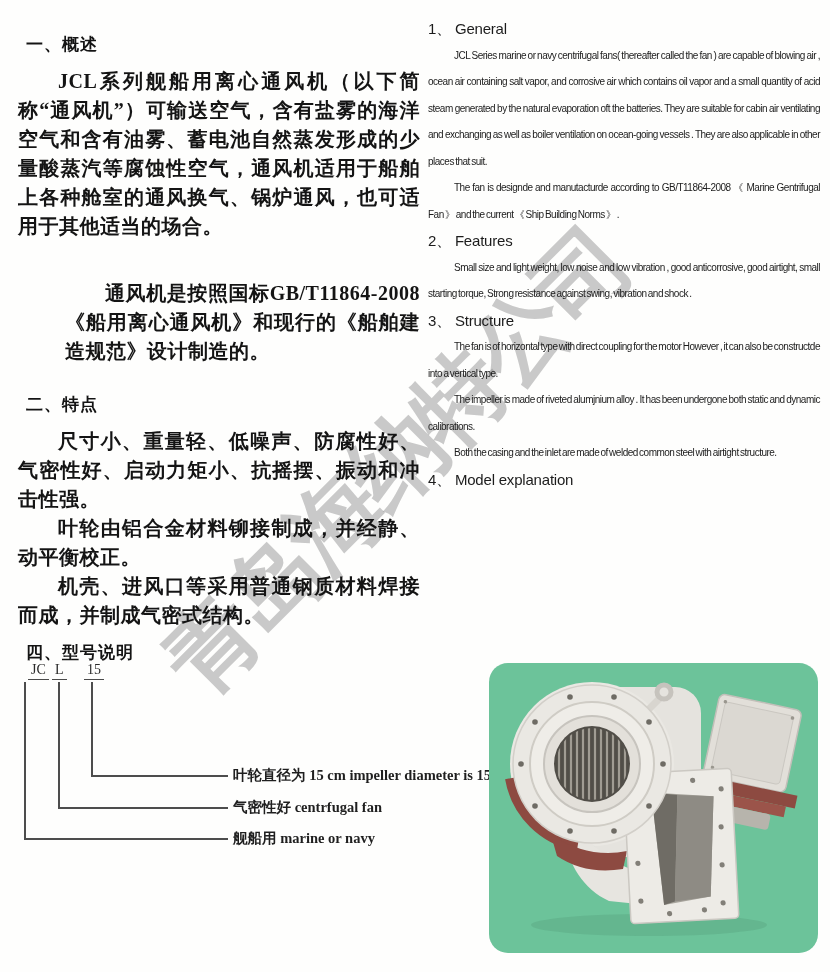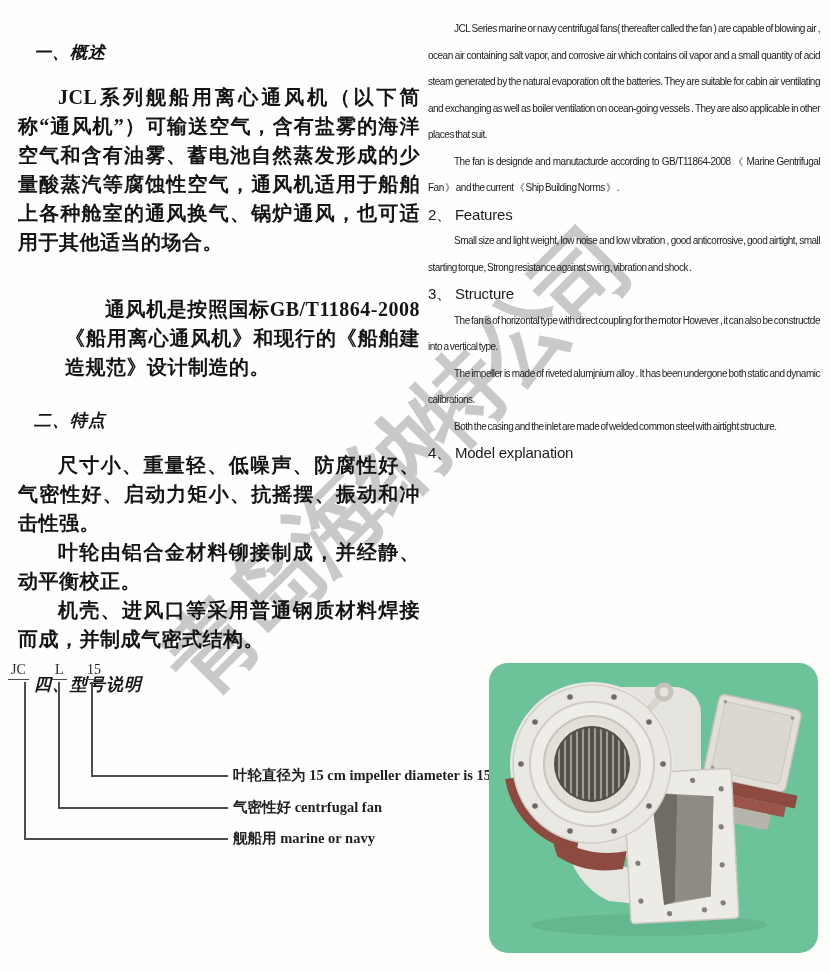--- a/index.html
+++ b/index.html
@@ -13,21 +13,21 @@
     font-family:"Liberation Serif",serif;font-weight:700;
     font-size:92px;letter-spacing:-5px;white-space:nowrap;text-align:center;
     color:rgba(138,138,138,0.45);transform:rotate(-45deg);
     pointer-events:none;user-select:none;
   }
   
   .col-left{position:absolute;left:18px;top:22px;width:402px;z-index:2;}
   .col-right{position:absolute;left:428px;top:16px;width:392px;z-index:2;}
   .cn-h{
     font-family:"Liberation Serif",serif;font-weight:700;font-size:17px;
-    line-height:29px;margin:16px;letter-spacing:1px;color:#141414;font-style:italic;
+    line-height:29px;margin:8px;letter-spacing:1px;color:#141414;
   }
   .cn-p{
     font-family:"Liberation Serif",serif;font-weight:700;font-size:20px;
     line-height:29px;margin:0;text-indent:2em;text-align:justify;
     letter-spacing:0.5px;color:#141414;
   }
   .mt38{margin-top:38px;margin-left:47px;} .mt24{margin-top:24px;} .mt30{margin-top:30px;}
   .en-h{
     font-size:15px;line-height:26.5px;margin:0;font-weight:400;color:#1c1c1c;
     letter-spacing:-0.2px;
@@ -64,32 +64,33 @@
     <p class="cn-p">JCL系列舰船用离心通风机（以下简称“通风机”）可输送空气，含有盐雾的海洋空气和含有油雾、蓄电池自然蒸发形成的少量酸蒸汽等腐蚀性空气，通风机适用于船舶上各种舱室的通风换气、锅炉通风，也可适用于其他适当的场合。</p>
     <p class="cn-p mt38">通风机是按照国标GB/T11864-2008《船用离心通风机》和现行的《船舶建造规范》设计制造的。</p>
     <h2 class="cn-h mt24">二、特点</h2>
     <p class="cn-p">尺寸小、重量轻、低噪声、防腐性好、气密性好、启动力矩小、抗摇摆、振动和冲击性强。</p>
     <p class="cn-p">叶轮由铝合金材料铆接制成，并经静、动平衡校正。</p>
     <p class="cn-p">机壳、进风口等采用普通钢质材料焊接而成，并制成气密式结构。</p>
     <h2 class="cn-h">四、型号说明</h2>
   </div>
 
   <div class="col-right">
+    <h2 class="en-h">1、 General</h2>
     <p class="en-p">JCL Series marine or navy centrifugal fans( thereafter called the fan ) are capable of blowing air ,  ocean  air  containing salt vapor, and  corrosive  air which contains oil vapor and a small quantity of acid steam generated by the natural evaporation oft the batteries. They are suitable for cabin air ventilating and exchanging as well as boiler ventilation on ocean-going vessels . They are also applicable in other places that suit.</p>
     <p class="en-p">The  fan  is  designde and manutacturde according to GB/T11864-2008 《 Marine Gentrifugal Fan 》 and the current 《 Ship Building Norms 》 .</p>
     <h2 class="en-h">2、 Features</h2>
     <p class="en-p">Small size and light weight, low noise and low vibration , good anticorrosive,  good airtight,  small starting torque,  Strong resistance against swing, vibration and shock .</p>
     <h2 class="en-h">3、 Structure</h2>
     <p class="en-p">The fan is of horizontal type with direct coupling for the motor However , it can also be constructde into a vertical type.</p>
     <p class="en-p">The impeller is made of riveted alumjnium alloy . It has been undergone both static and dynamic calibrations.</p>
     <p class="en-p">Both the casing and the inlet are made of welded common steel with airtight structure.</p>
     <h2 class="en-h">4、 Model explanation</h2>
   </div>
 
-  <span class="diag-code" style="left:8px;top:662px;">JC</span>
+  <span class="diag-code" style="left:28px;top:662px;">JC</span>
   <span class="diag-code" style="left:52px;top:662px;">L</span>
   <span class="diag-code" style="left:84px;top:662px;">15</span>
 
   <div class="diag-vline" style="left:24px;top:682px;height:157px;"></div>
   <div class="diag-vline" style="left:58px;top:682px;height:126px;"></div>
   <div class="diag-vline" style="left:91px;top:682px;height:94px;"></div>
   <div class="diag-hline" style="left:91px;top:775px;width:137px;"></div>
   <div class="diag-hline" style="left:58px;top:807px;width:170px;"></div>
   <div class="diag-hline" style="left:24px;top:838px;width:204px;"></div>
 

